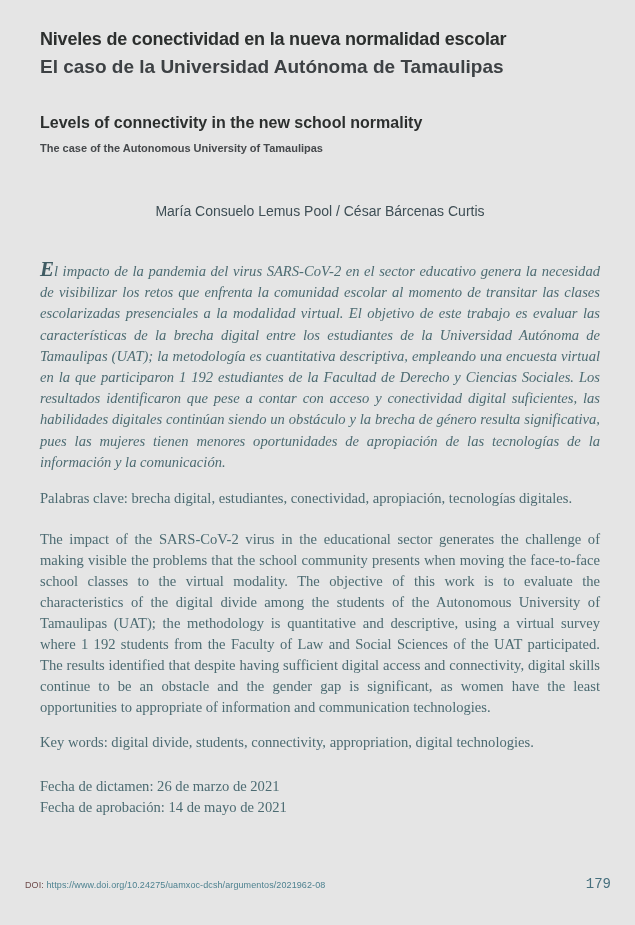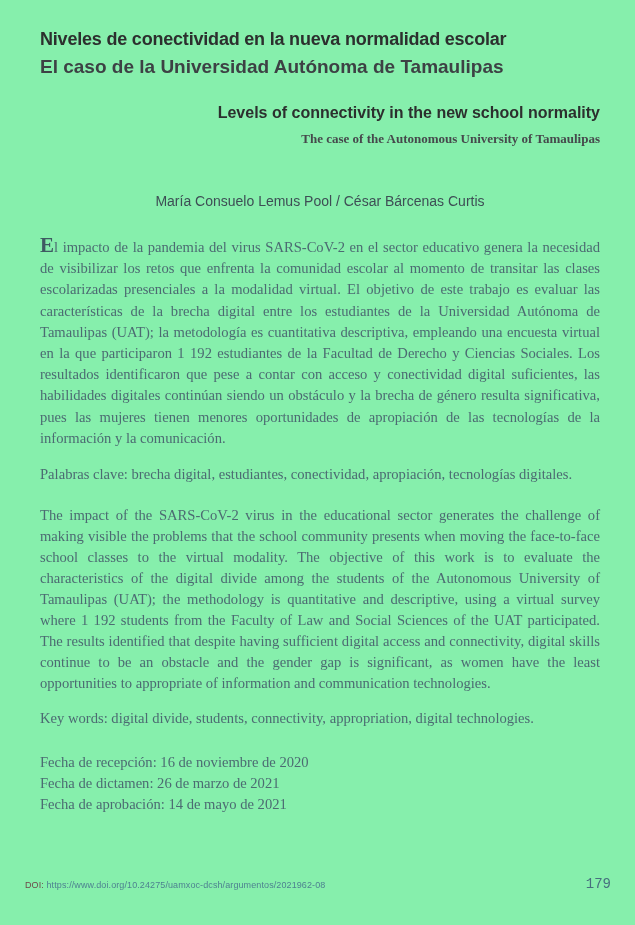--- a/index.html
+++ b/index.html
@@ -4,21 +4,21 @@
 <style>
   html, body {
     margin: 0;
     padding: 0;
     background: #ffffff;
   }
   .page {
     position: relative;
     width: 635px;
     height: 925px;
-    background: #86efac;
+    background: #e5e5e5;
     overflow: hidden;
     font-family: "Liberation Serif", serif;
   }
   .content {
     padding: 28px 35px 0 40px;
   }
   .title-es {
     font-family: "Liberation Sans", sans-serif;
     font-weight: 700;
     font-size: 18px;
@@ -29,55 +29,55 @@
   }
   .subtitle-es {
     font-family: "Liberation Sans", sans-serif;
     font-weight: 700;
     font-size: 19px;
     line-height: 18px;
     color: #3d4144;
     margin: 8px 0 0 0;
   }
   .title-en-block {
-    text-align: right;
-    margin-top: 27px;
+    margin-top: 37px;
   }
   .title-en {
     font-family: "Liberation Sans", sans-serif;
     font-weight: 700;
     font-size: 16px;
     line-height: 20px;
     color: #2c2f2e;
     margin: 0;
   }
   .subtitle-en {
-    font-family: Liberation Serif, serif;
+    font-family: Liberation Sans, sans-serif;
     font-weight: 700;
-    font-size: 13px;
+    font-size: 11px;
     line-height: 17px;
     color: #46494c;
     margin: 7px 0 0 0;
   }
   .authors {
     font-family: "Liberation Sans", sans-serif;
     font-weight: 400;
     font-size: 14px;
     color: #3e4e55;
     text-align: center;
     margin-top: 46px;
   }
   .body-text {
     color: #4c6b72;
     font-size: 14.6px;
     line-height: 21.2px;
     text-align: justify;
   }
   .abstract-es {
-    margin-top: 26px;
+    margin-top: 40px;
+    font-style: italic;
   }
   .drop-cap {
     font-weight: 700;
     font-size: 21px;
     color: #3f5b62;
   }
   .keywords-es {
     margin-top: 0;
   }
   .abstract-en {
@@ -137,21 +137,20 @@
 
     <p class="body-text abstract-es"><span class="drop-cap">E</span><span>l impacto de la pandemia del virus SARS-CoV-2 en el sector educativo genera la necesidad de visibilizar los retos que enfrenta la comunidad escolar al momento de transitar las clases escolarizadas presenciales a la modalidad virtual. El objetivo de este trabajo es evaluar las características de la brecha digital entre los estudiantes de la Universidad Autónoma de Tamaulipas (UAT); la metodología es cuantitativa descriptiva, empleando una encuesta virtual en la que participaron 1 192 estudiantes de la Facultad de Derecho y Ciencias Sociales. Los resultados identificaron que pese a contar con acceso y conectividad digital suficientes, las habilidades digitales continúan siendo un obstáculo y la brecha de género resulta significativa, pues las mujeres tienen menores oportunidades de apropiación de las tecnologías de la información y la comunicación.</span></p>
 
     <p class="body-text keywords-es">Palabras clave: brecha digital, estudiantes, conectividad, apropiación, tecnologías digitales.</p>
 
     <p class="body-text abstract-en">The impact of the SARS-CoV-2 virus in the educational sector generates the challenge of making visible the problems that the school community presents when moving the face-to-face school classes to the virtual modality. The objective of this work is to evaluate the characteristics of the digital divide among the students of the Autonomous University of Tamaulipas (UAT); the methodology is quantitative and descriptive, using a virtual survey where 1 192 students from the Faculty of Law and Social Sciences of the UAT participated. The results identified that despite having sufficient digital access and connectivity, digital skills continue to be an obstacle and the gender gap is significant, as women have the least opportunities to appropriate of information and communication technologies.</p>
 
     <p class="body-text keywords-en">Key words: digital divide, students, connectivity, appropriation, digital technologies.</p>
 
     <div class="body-text dates">
-      <div>Fecha de recepción: 16 de noviembre de 2020</div>
       <div>Fecha de dictamen: 26 de marzo de 2021</div>
       <div>Fecha de aprobación: 14 de mayo de 2021</div>
     </div>
 
   </div>
 
   <div class="footer">
     <a class="doi" href="#"><span class="doi-label">DOI:</span>&nbsp;<span>https://www.doi.org/10.24275/uamxoc-dcsh/argumentos/2021962-08</span></a>
     <span class="page-number">179</span>
   </div>

